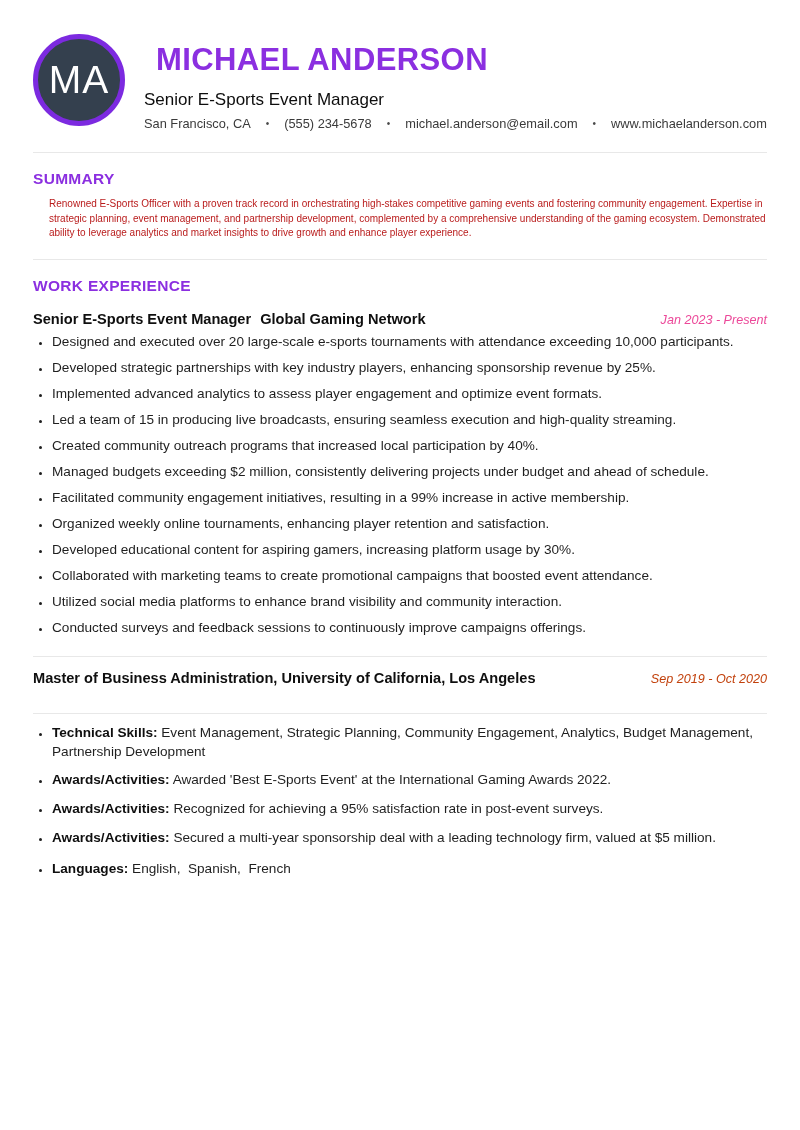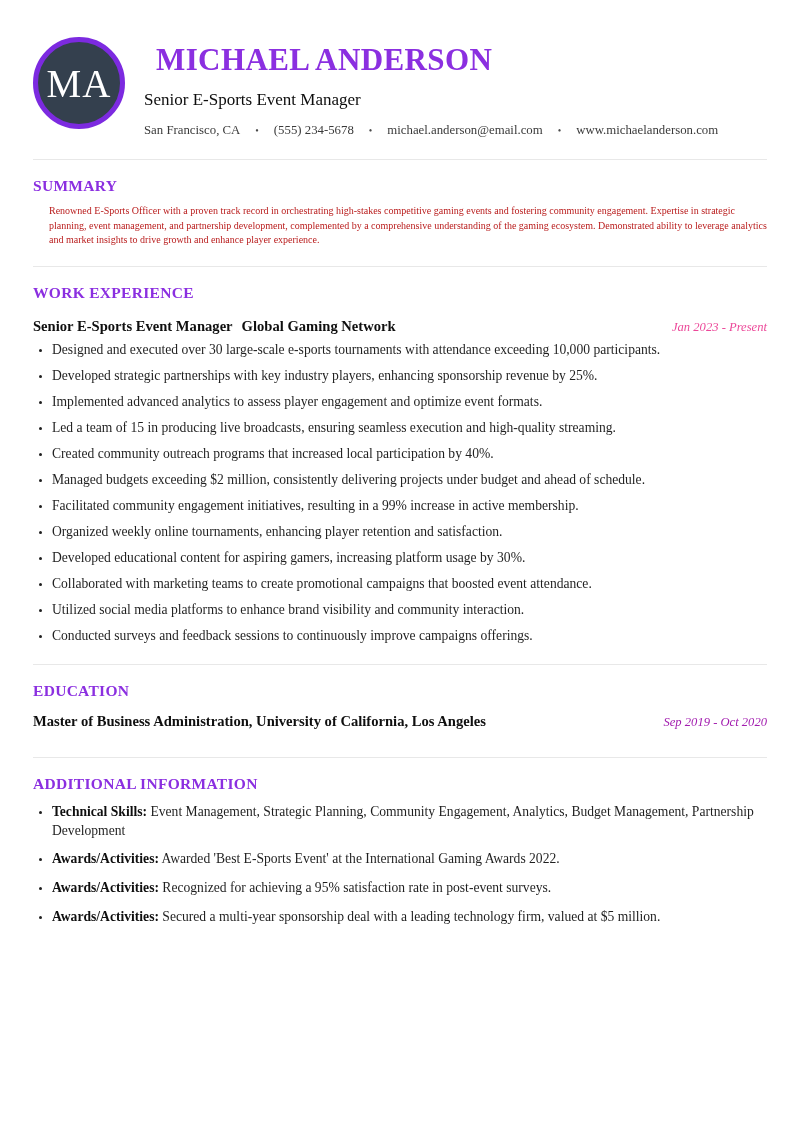--- a/index.html
+++ b/index.html
@@ -6,21 +6,20 @@
   html, body { margin: 0; padding: 0; background: #ffffff; }
   body { font-family: "Liberation Sans", sans-serif; color: #222; }
 
   .page {
     width: 800px;
     height: 932px;
     background: #ffffff;
     padding: 26px 33px 17px 33px;
     overflow: hidden;
     position: relative;
-    font-family: Liberation Serif, serif;
   }
 
   
   .header { display: flex; align-items: center; gap: 19px; padding-top: 2px; }
   .avatar {
     width: 92px; height: 92px; flex: 0 0 auto;
     border-radius: 50%;
     background: #34404e;
     border: 5px solid #7c2ae0;
     display: flex; align-items: center; justify-content: center;
@@ -30,21 +29,21 @@
   .person-name {
     margin: 12px;
     font-size: 31px; font-weight: 800; letter-spacing: 0.4px;
     color: #8b2fe0;
   }
   .person-title {
     margin: 11px 0 0 0;
     font-size: 17px; font-weight: 400; color: #0d0d0d;
   }
   .contact-row {
-    margin-top: 13px;
+    margin-top: 6px;
     display: flex; align-items: center; gap: 15px;
     font-size: 12.8px; color: #3a3a3a;
   }
   .contact-dot { color: #4a4a4a; font-size: 10px; line-height: 1; }
 
   
   .divider { border: none; border-top: 1px solid #e8e8e8; margin: 0; }
   .divider.d1 { margin-top: 21px; }
 
   .section-heading {
@@ -85,21 +84,21 @@
   .divider.d3 { margin-top: 19px; }
 
   
   .edu-row {
     display: flex; justify-content: space-between; align-items: baseline;
     margin-top: 13px;
     gap: 40px;
   }
   .edu-degree { font-size: 14.6px; font-weight: 700; color: #0f0f0f; }
   .edu-dates {
-    font-size: 12.6px; font-style: italic; color: #a21caf; white-space: nowrap;
+    font-size: 12.6px; font-style: italic; color: #c2410c; white-space: nowrap;
   }
   .divider.d4 { margin-top: 27px; }
 
   
   ul.extras {
     margin: 10px 0 0 0; padding-left: 19px; list-style-type: disc;
   }
   ul.extras li {
     font-size: 13.6px; line-height: 1.38; color: #1f1f1f;
     margin-bottom: 10px;
@@ -144,21 +143,21 @@
   <h2 class="section-heading">WORK EXPERIENCE</h2>
 
   <div class="job">
     <div class="job-header">
       <div class="job-titleline">
         <span>Senior E-Sports Event Manager</span><span class="job-company">Global Gaming Network</span>
       </div>
       <span class="job-dates">Jan 2023 - Present</span>
     </div>
     <ul class="bullets">
-      <li>Designed and executed over 30 large-scale e-sports tournaments with attendance exceeding 10,000 participants.</li>
+      <li>Designed and executed over 20 large-scale e-sports tournaments with attendance exceeding 10,000 participants.</li>
       <li>Developed strategic partnerships with key industry players, enhancing sponsorship revenue by 25%.</li>
       <li>Implemented advanced analytics to assess player engagement and optimize event formats.</li>
       <li>Led a team of 15 in producing live broadcasts, ensuring seamless execution and high-quality streaming.</li>
       <li>Created community outreach programs that increased local participation by 40%.</li>
       <li>Managed budgets exceeding $2 million, consistently delivering projects under budget and ahead of schedule.</li>
     </ul>
   </div>
 
   <div class="job">
     <ul class="bullets">
@@ -166,29 +165,27 @@
       <li>Organized weekly online tournaments, enhancing player retention and satisfaction.</li>
       <li>Developed educational content for aspiring gamers, increasing platform usage by 30%.</li>
       <li>Collaborated with marketing teams to create promotional campaigns that boosted event attendance.</li>
       <li>Utilized social media platforms to enhance brand visibility and community interaction.</li>
       <li>Conducted surveys and feedback sessions to continuously improve campaigns offerings.</li>
     </ul>
   </div>
 
   <hr class="divider d3">
 
-  <h2 class="section-heading">EDUCATION</h2>
   <div class="edu-row">
     <span class="edu-degree">Master of Business Administration, University of California, Los Angeles</span>
     <span class="edu-dates">Sep 2019 - Oct 2020</span>
   </div>
 
   <hr class="divider d4">
 
-  <h2 class="section-heading">ADDITIONAL INFORMATION</h2>
   <ul class="extras">
     <li><span class="extra-label">Technical Skills:</span><span class="extra-text"> Event Management, Strategic Planning, Community Engagement, Analytics, Budget Management, Partnership Development</span></li>
     <li><span class="extra-label">Awards/Activities:</span><span class="extra-text"> Awarded 'Best E-Sports Event' at the International Gaming Awards 2022.</span></li>
     <li><span class="extra-label">Awards/Activities:</span><span class="extra-text"> Recognized for achieving a 95% satisfaction rate in post-event surveys.</span></li>
     <li><span class="extra-label">Awards/Activities:</span><span class="extra-text"> Secured a multi-year sponsorship deal with a leading technology firm, valued at $5 million.</span></li>
     <li class="lang-item"><span class="extra-label">Languages:</span><span class="extra-text"> English,  Spanish,  French</span></li>
   </ul>
 
 </div>
 

